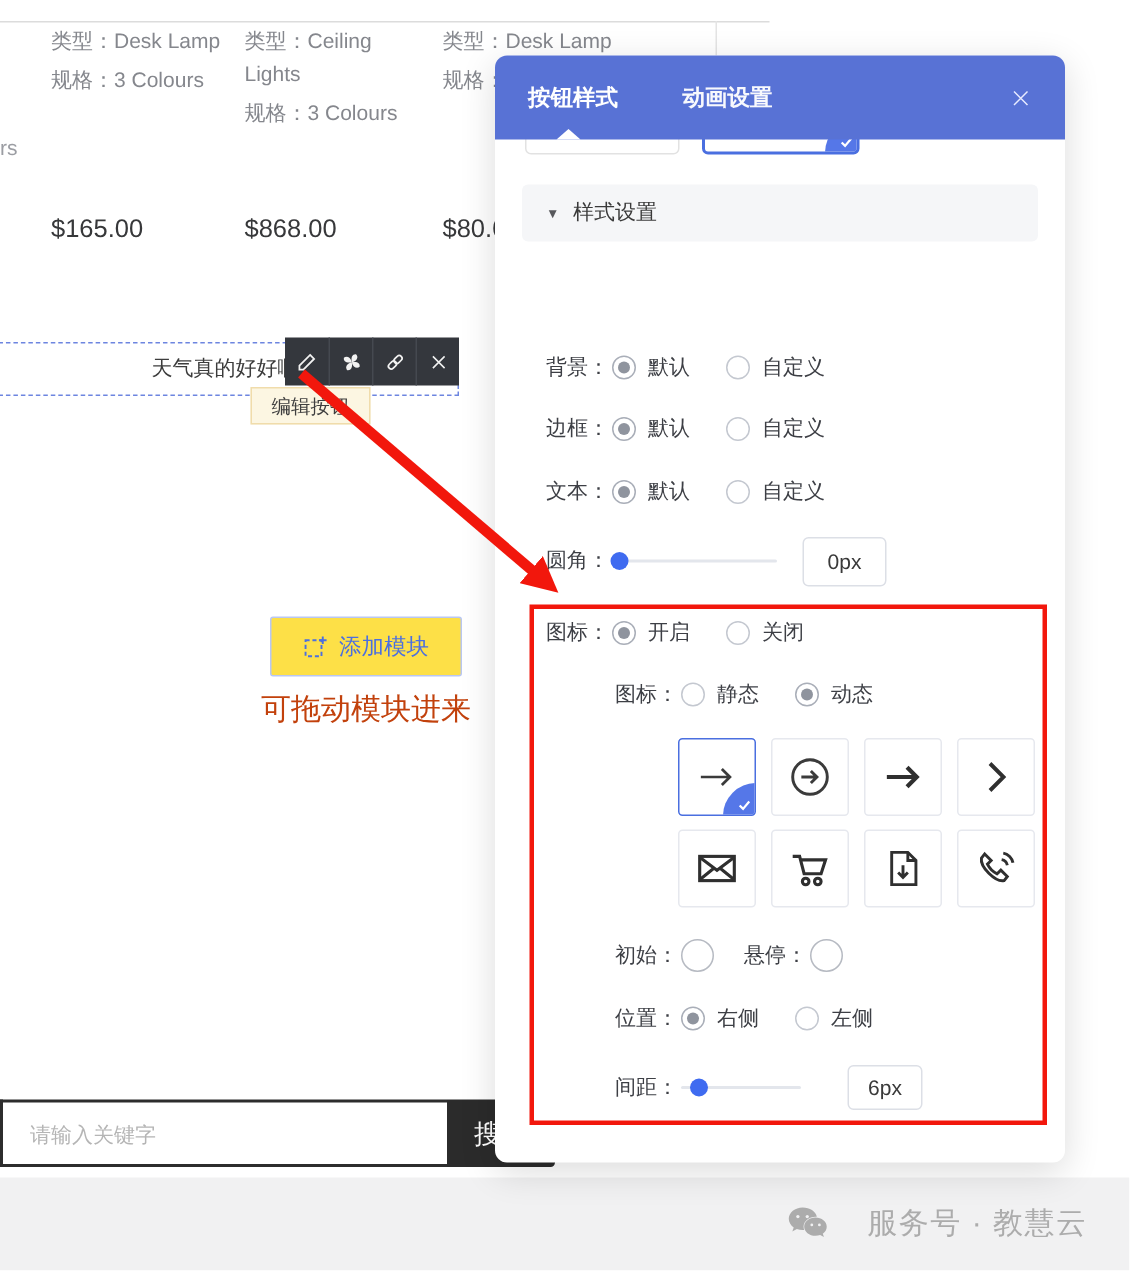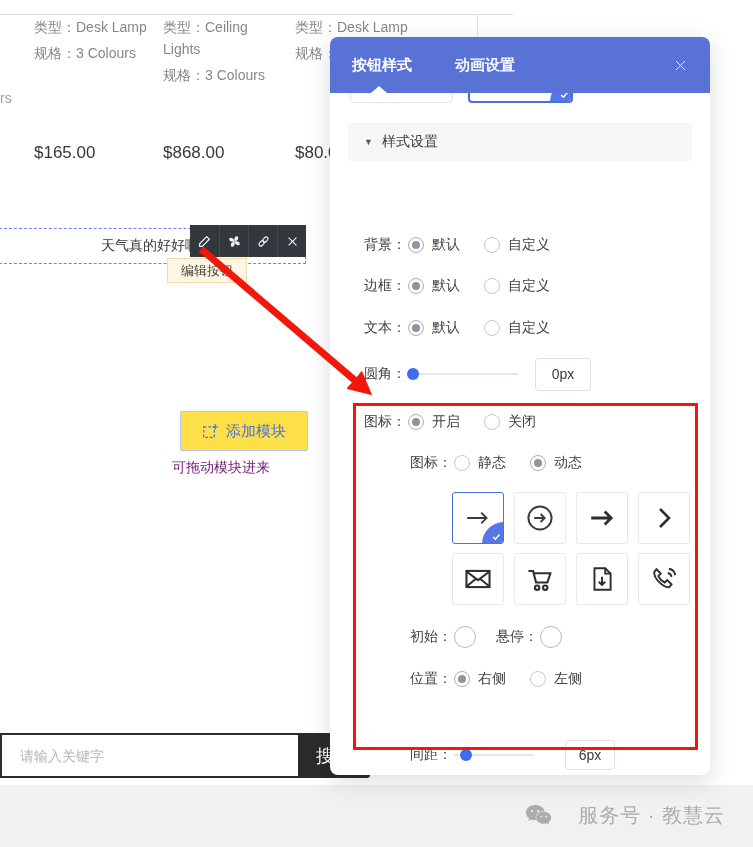--- a/index.html
+++ b/index.html
@@ -24,22 +24,22 @@
   .tb-cell { width:29px; height:32px; display:flex; align-items:center; justify-content:center;
     border-left:1px solid #454950; cursor:pointer; }
   .tb-cell:first-child { border-left:none; }
   .tooltip { position:absolute; left:167px; top:258px; width:80px; height:25px;
     background:#fcf6e2; border:1px solid #f0dcab; display:flex; align-items:center;
     justify-content:center; font-size:13px; color:#3f3f3f; z-index:6; }
 
   .add-module { position:absolute; left:180px; top:411px; width:128px; height:40px;
     border:1px solid #b9c7f2; border-radius:2px; background:#fde047; display:flex;
     align-items:center; justify-content:center; gap:7px; font-size:15px; color:#4b6fe0; cursor:pointer; }
-  .drag-hint { position:absolute; left:172px; top:459px; width:144px; text-align:left;
-    font-size:14px; color:#701a75; }
+  .drag-hint { position:absolute; left:172px; top:459px; width:144px; text-align:center;
+    font-size:20px; color:#c2410c; }
 
   
   .search-bar { position:absolute; left:0; top:733px; height:45px; display:flex; z-index:10; }
   .search-input { width:298px; height:45px; border:2px solid #2d2d2d; border-right:none;
     font-size:14px; padding-left:18px; color:#333; outline:none; }
   .search-input::placeholder { color:#b5b5b5; }
   .search-btn { width:72px; height:45px; background:#2b2b2b; color:#fff; font-size:18px;
     display:flex; align-items:center; justify-content:center; border-radius:0 3px 3px 0; cursor:pointer; }
 
   
@@ -340,21 +340,21 @@
   </div>
 
   <div class="prow" style="left:80px; top:633px; height:18px;">
     <span class="lbl" style="width:44px">位置：</span>
     <span class="radio checked"></span>
     <span class="opt">右侧</span>
     <span class="radio"></span>
     <span class="opt">左侧</span>
   </div>
 
-  <div class="prow" style="left:80px; top:673px; height:30px;margin-top:30px;">
+  <div class="prow" style="left:80px; top:673px; height:30px;">
     <span class="lbl" style="width:44px">间距：</span>
     <span class="track" style="width:80px">
       <span class="knob" style="left:6px"></span>
     </span>
     <input class="numinput in-xs" style="margin-left: 31px;" value="6px">
   </div>
 </div>
 
 <svg class="arrow-overlay" width="753" height="847">
   <defs>

